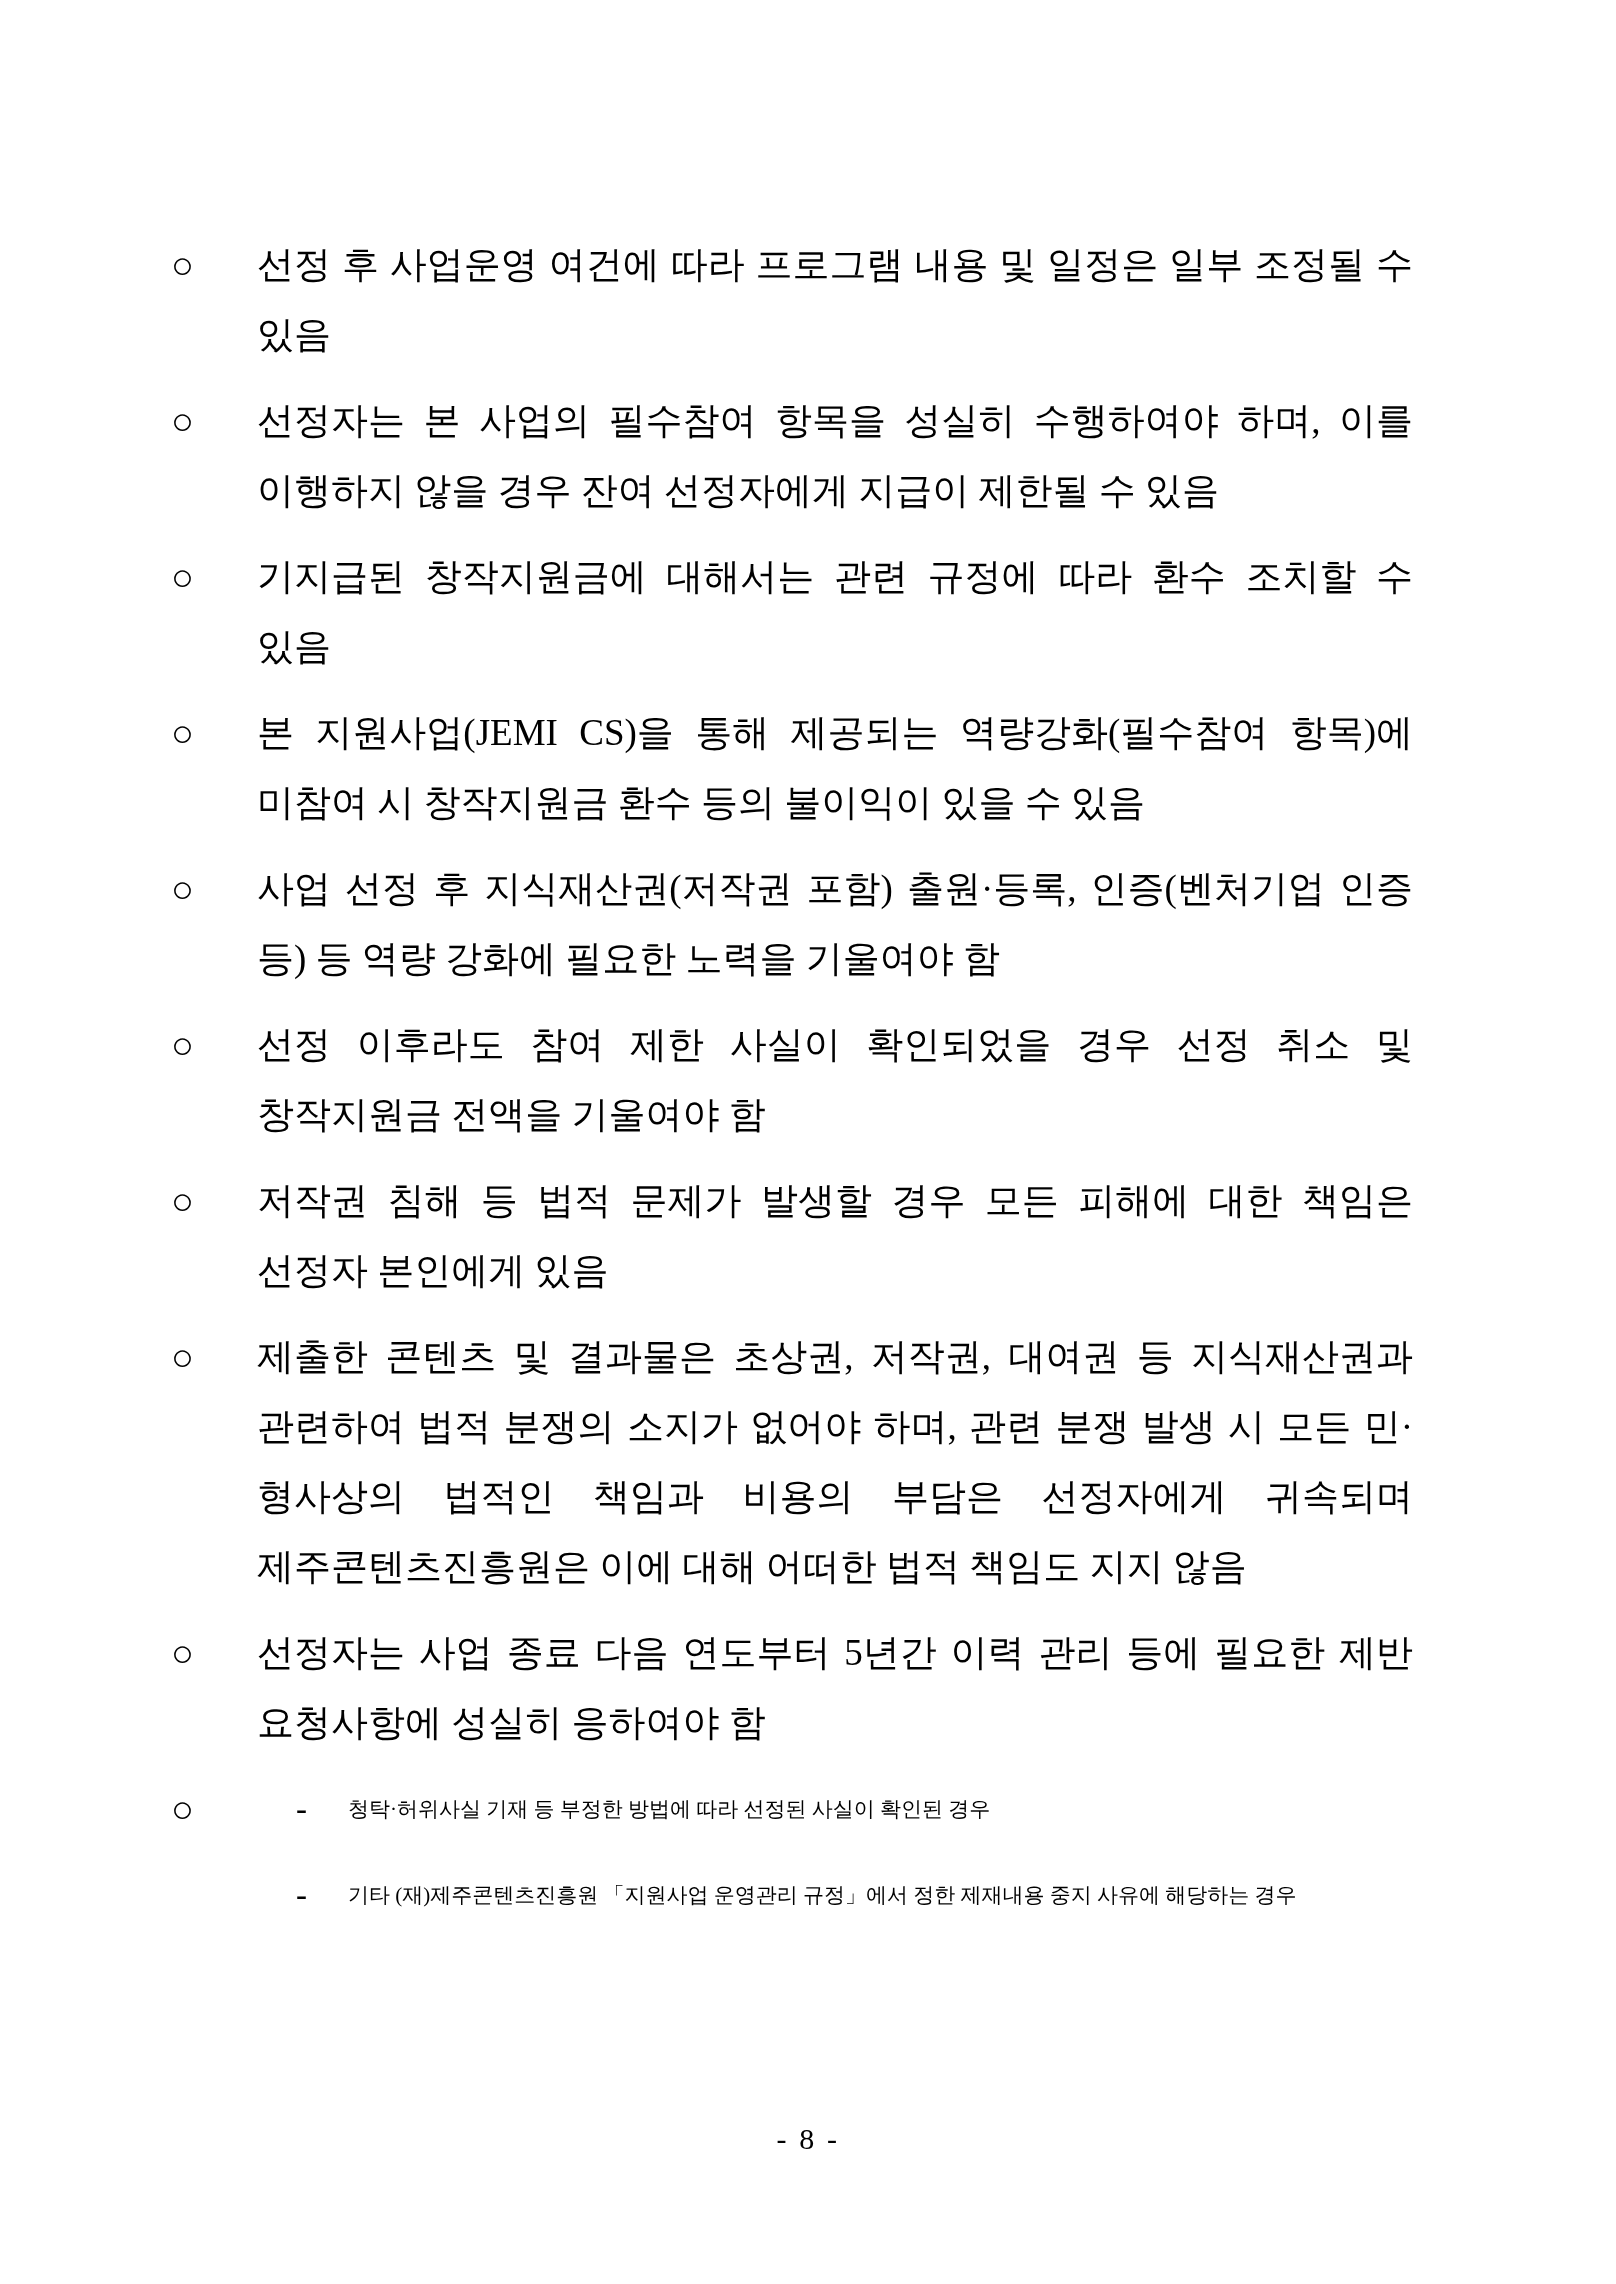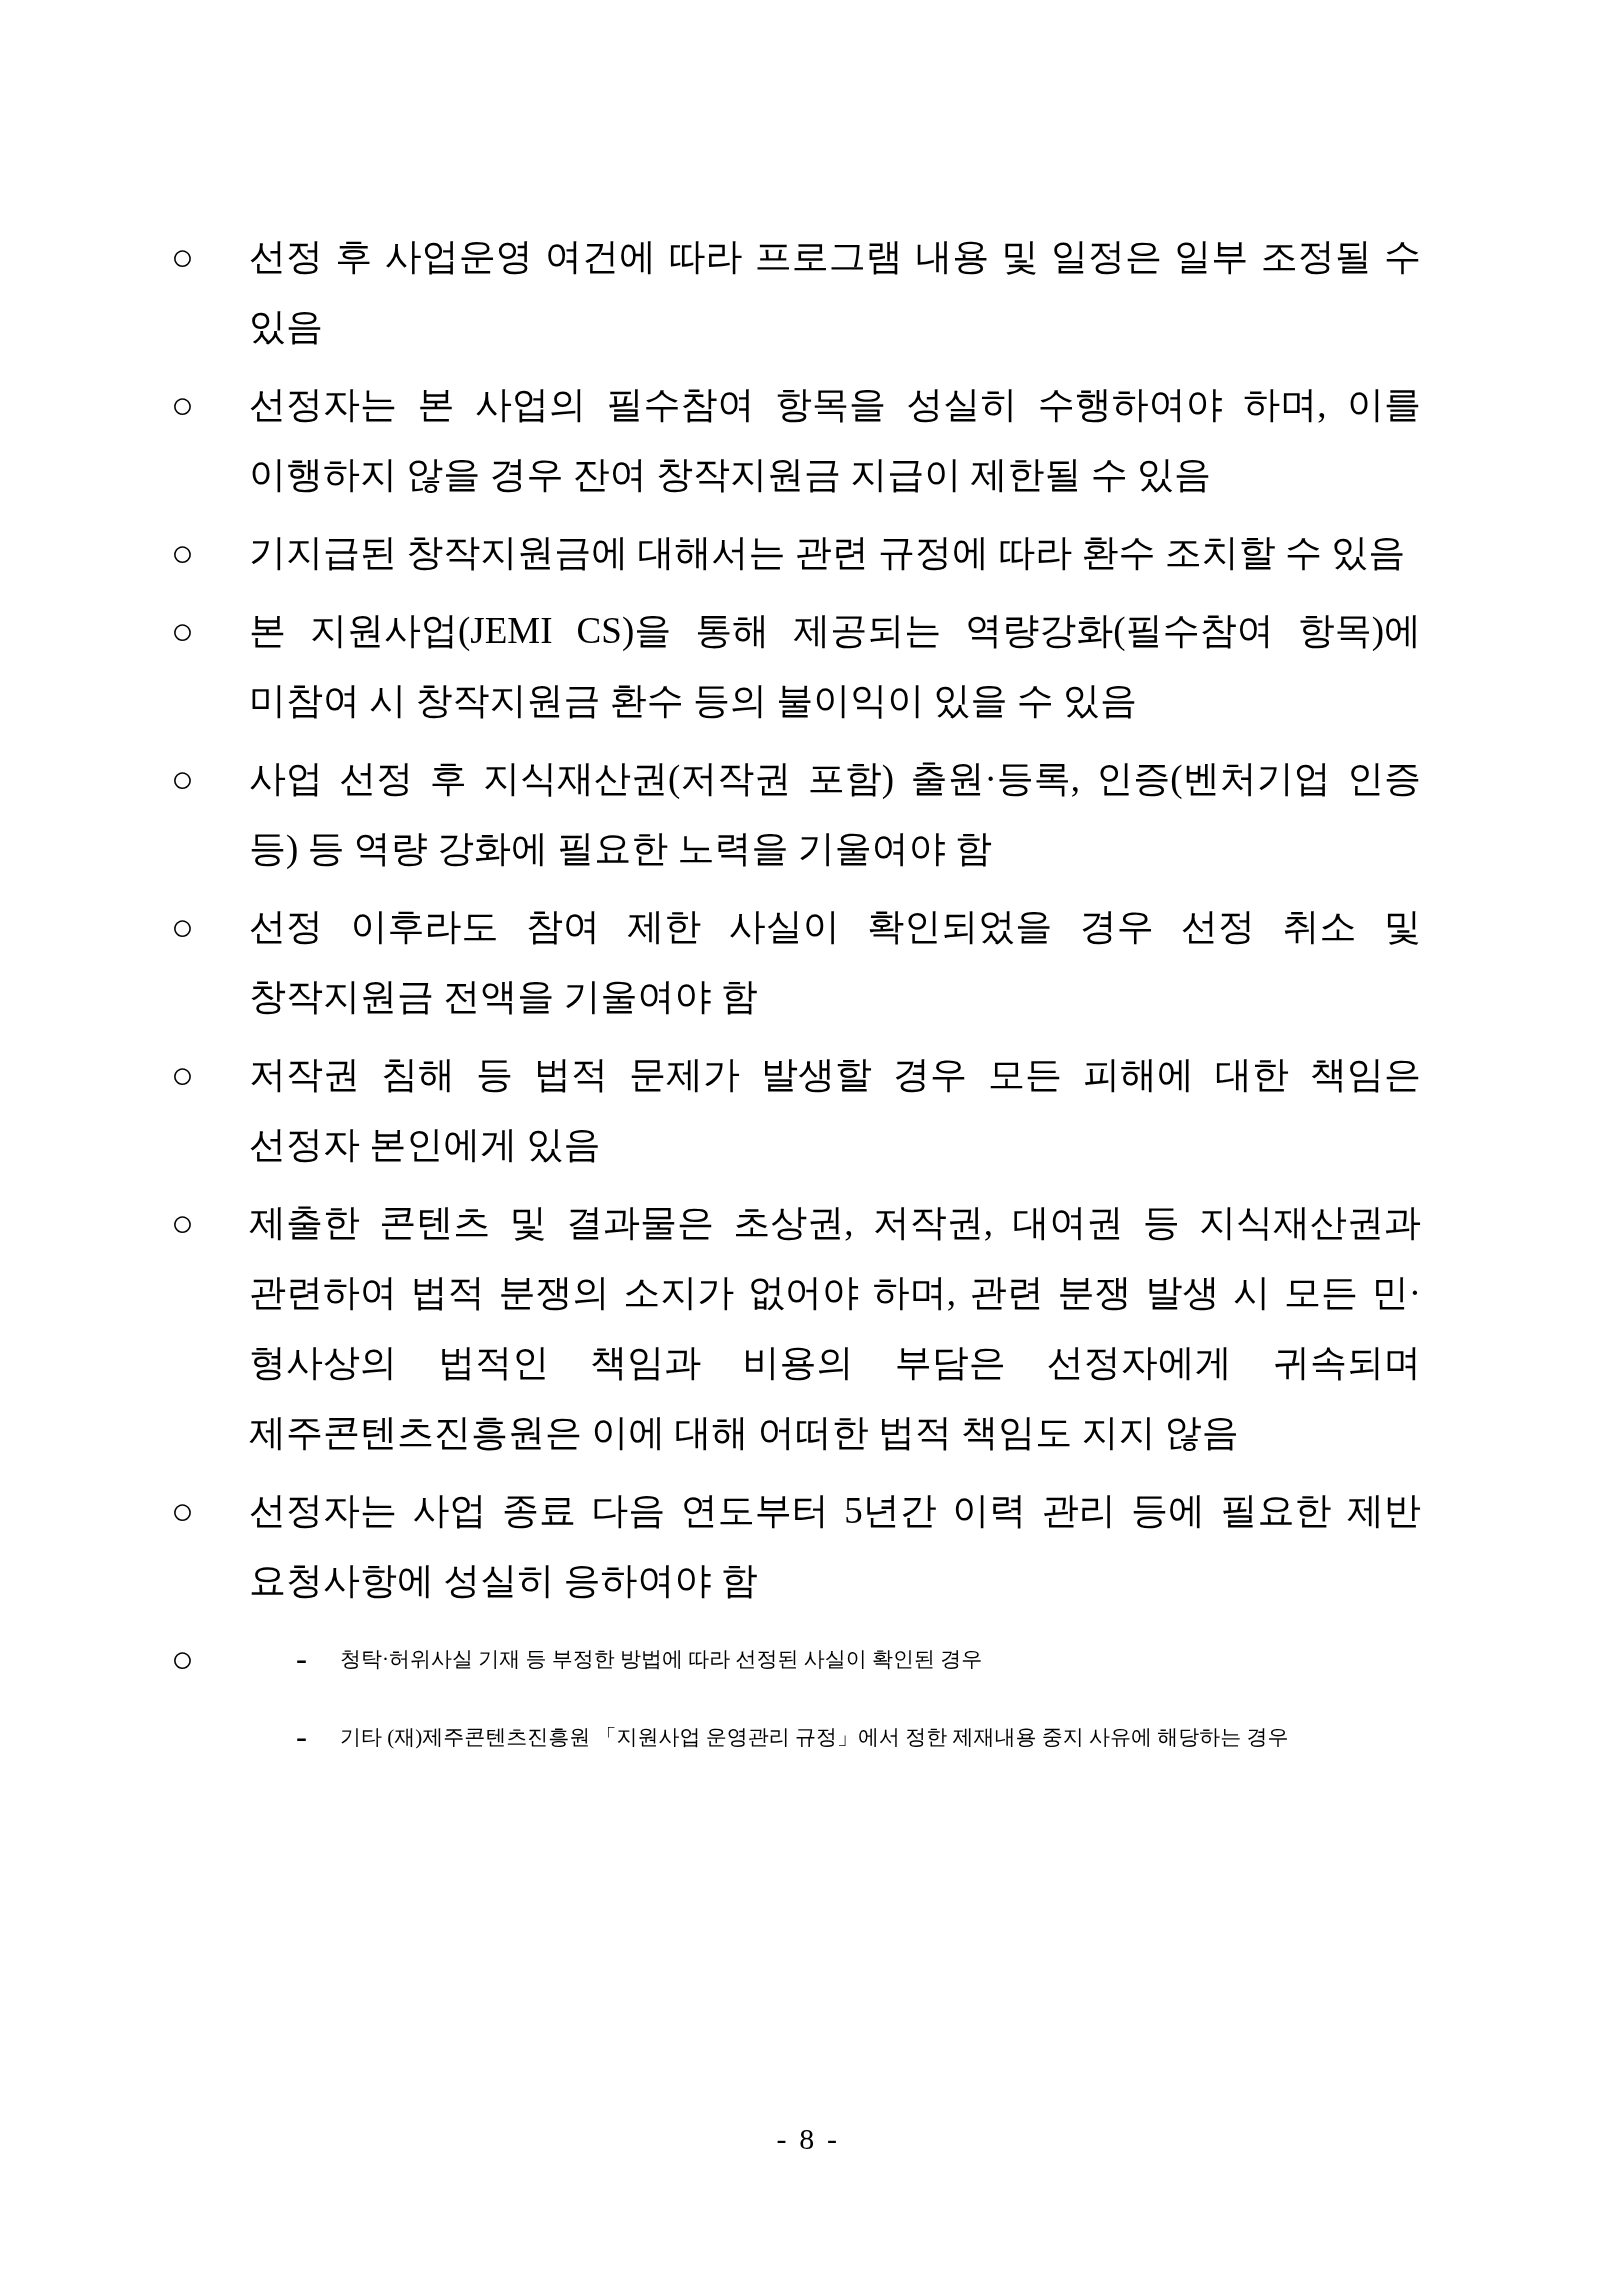--- a/index.html
+++ b/index.html
@@ -21,21 +21,21 @@
     background: #ffffff;
     overflow: hidden;
   }
   .content {
     position: absolute;
     left: 171px;
     top: 214px;
     width: 1258px;
     line-height: 70px;
   }
-  p { margin: 8px; }
+  p { margin: 16px; }
   .bullet {
     position: relative;
     padding-left: 70px;
   }
   .marker {
     position: absolute;
     left: 0;
     top: 0;
     font-size: 38px;
     line-height: 70px;
@@ -82,21 +82,21 @@
 <div class="page">
   <main class="content">
 
     <div class="bullet">
       <span class="marker">○</span>
       <p class="btxt">선정 후 사업운영 여건에 따라 프로그램 내용 및 일정은 일부 조정될 수 있음</p>
     </div>
 
     <div class="bullet">
       <span class="marker">○</span>
-      <p class="btxt">선정자는 본 사업의 필수참여 항목을 성실히 수행하여야 하며, 이를 이행하지 않을 경우 잔여 창작지원금 지급이 제한될 수 있음</p>
+      <p class="btxt">선정자는 본 사업의 필수참여 항목을 성실히 수행하여야 하며, 이를 이행하지 않을 경우 잔여 선정자에게 지급이 제한될 수 있음</p>
     </div>
 
     <div class="bullet">
       <span class="marker">○</span>
       <p class="btxt">기지급된 창작지원금에 대해서는 관련 규정에 따라 환수 조치할 수 있음</p>
     </div>
 
     <div class="bullet">
       <span class="marker">○</span>
       <p class="btxt">본 지원사업(JEMI CS)을 통해 제공되는 역량강화(필수참여 항목)에 미참여 시 창작지원금 환수 등의 불이익이 있을 수 있음</p>

